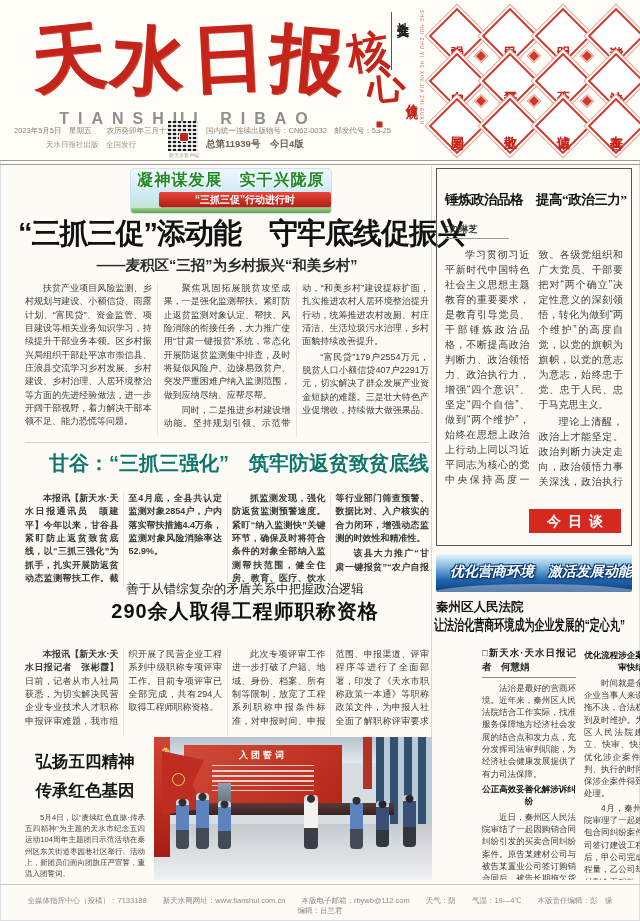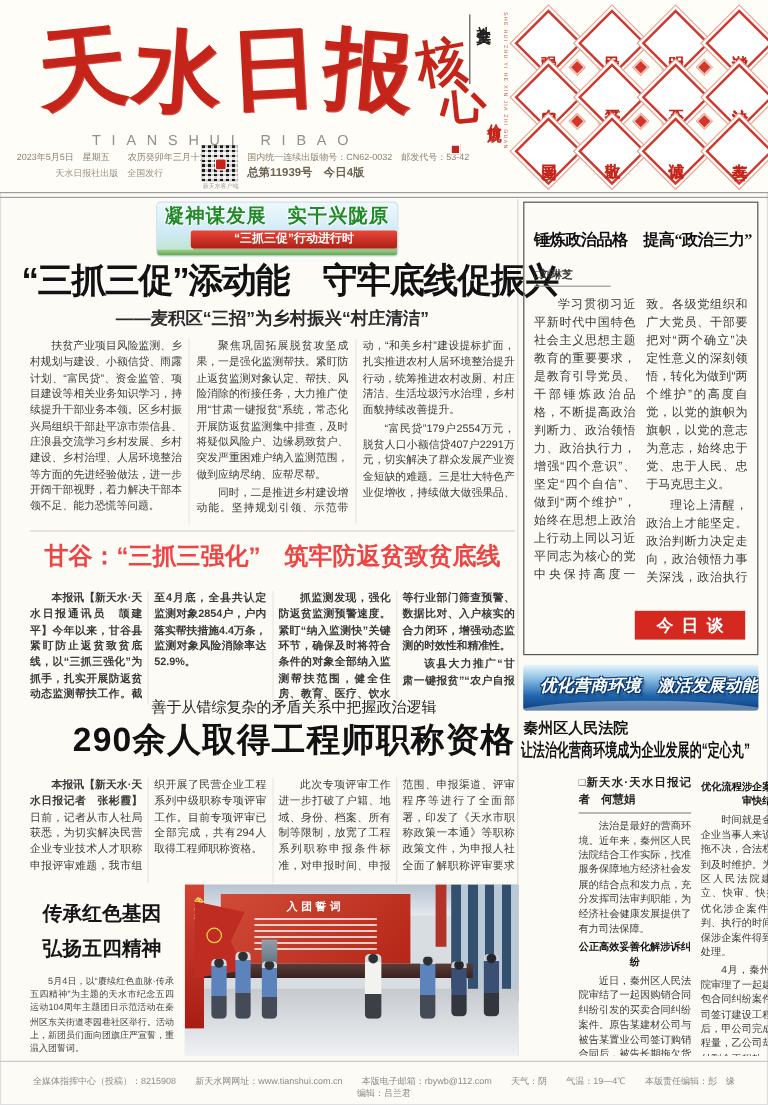--- a/index.html
+++ b/index.html
@@ -7,21 +7,21 @@
         font-family:"Liberation Sans",sans-serif;box-shadow:inset 0 0 0 1px #dcdfe2;}
   
   .masthead{position:absolute;left:0;top:0;width:640px;height:160px;background:#fffdf7;}
   .paper-title{position:absolute;left:32px;top:8px;width:312px;height:102px;display:flex;justify-content:space-between;}
   .paper-title span{font-family:"Liberation Serif",serif;font-weight:900;font-size:74px;line-height:100px;color:#c5241a;
         text-shadow:1px 1px 0 #d9463a;}
   .paper-title span:nth-child(1){transform:rotate(-6deg);}
   .paper-title span:nth-child(2){transform:rotate(4deg) translateY(3px);}
   .paper-title span:nth-child(3){transform:rotate(-3deg);}
   .paper-title span:nth-child(4){transform:rotate(5deg) translateY(2px);}
-  .pinyin{position:absolute;left:30px;top:110px;width:316px;text-align:center;font-size:12px;letter-spacing:9px;color:#8f8f8f;}
+  .pinyin{position:absolute;left:30px;top:110px;width:316px;text-align:center;font-size:16px;letter-spacing:9px;color:#8f8f8f;font-weight:bold;}
   .mi{position:absolute;font-size:7.5px;color:#8d8272;white-space:nowrap;}
   .mi.l1{left:14px;top:126px;}
   .mi.l2{left:46px;top:140px;color:#9c9182;}
   .mi.r1{left:206px;top:126px;}
   .mi.r2{left:206px;top:138px;font-size:9.5px;font-weight:bold;color:#6d6354;}
   .qr{position:absolute;left:168px;top:121px;width:30px;height:30px;background-color:#1d1d1d;
       background-image:repeating-linear-gradient(0deg,transparent 0 2px,rgba(255,255,255,.85) 2px 4px),
                        repeating-linear-gradient(90deg,transparent 0 3px,rgba(255,255,255,.8) 3px 5px);}
   .qr .dot{position:absolute;left:11px;top:11px;width:8px;height:8px;background:#c5241a;border:1px solid #fff;border-radius:2px;}
   .qr-cap{position:absolute;left:162px;top:152px;width:44px;text-align:center;font-size:5px;color:#9a9a9a;}
@@ -61,25 +61,25 @@
   
   .headline-main{position:absolute;left:18px;top:214px;width:412px;text-align:center;font-size:29px;font-weight:900;
         color:#121212;letter-spacing:-1px;white-space:nowrap;}
   .subhead-main{position:absolute;left:25px;top:256px;width:404px;text-align:center;font-size:14.5px;font-weight:bold;color:#2b2b2b;}
   .body-cols{column-gap:12px;column-rule:1px solid #e9e6df;font-size:9px;line-height:1.48;text-align:justify;color:#3a3a3a;overflow:hidden;}
   .mainbody{position:absolute;left:25px;top:282px;width:404px;height:155px;column-count:3;}
   .para{text-indent:2em;margin:0 0 2px 0;}
   .byline-box{font-size:9.5px;font-weight:bold;color:#222;border-bottom:1px solid #8b8b8b;padding-bottom:3px;margin-bottom:4px;text-indent:0;}
   
   .gangu-rule{position:absolute;left:25px;top:442px;width:404px;border-top:1px solid #d6d2c8;}
-  .headline-gangu{position:absolute;left:25px;top:450px;width:404px;text-align:center;font-size:20px;font-weight:900;color:#ef4444;}
+  .headline-gangu{position:absolute;left:25px;top:450px;width:404px;text-align:right;font-size:20px;font-weight:900;color:#0f766e;}
   .gangubody{position:absolute;left:25px;top:492px;width:404px;height:95px;column-count:4;column-gap:10px;font-weight:bold;}
   
   .eng-kicker{position:absolute;left:60px;top:581px;width:370px;text-align:center;font-size:12.5px;color:#1c1c1c;}
-  .headline-eng{position:absolute;left:60px;top:598px;width:370px;text-align:center;font-size:28px;font-weight:900;color:#111;letter-spacing:1px;}
+  .headline-eng{position:absolute;left:60px;top:598px;width:370px;text-align:center;font-size:20px;font-weight:900;color:#111;letter-spacing:1px;}
   .engbody{position:absolute;left:25px;top:648px;width:404px;height:88px;column-count:4;column-gap:10px;}
   
   .youth{position:absolute;left:25px;top:748px;width:120px;height:132px;overflow:hidden;}
   .youth .h{font-family:"Liberation Serif",serif;font-size:16.5px;font-weight:900;color:#161616;text-align:center;line-height:1.75;}
   .youth .cap{font-size:7.5px;line-height:1.5;color:#444;text-align:justify;margin-top:6px;text-indent:2em;}
   
   .photo{position:absolute;left:154px;top:737px;width:278px;height:143px;overflow:hidden;background:#d8dde2;}
   .ph-ceiling{position:absolute;left:0;top:0;width:100%;height:26px;background:linear-gradient(180deg,#b7c3d0,#e3e9ee);}
   .ph-windows{position:absolute;right:0;top:0;width:56px;height:98px;
         background:repeating-linear-gradient(90deg,#33506e 0 8px,#b9c9d8 8px 14px);}
@@ -140,21 +140,21 @@
       <span>日</span>
       <span>报</span>
     </div>
     <div class="pinyin">TIANSHUI RIBAO</div>
     <div class="mi l1">2023年5月5日　星期五　　农历癸卯年三月十六</div>
     <div class="mi l2">天水日报社出版　全国发行</div>
     <div class="qr">
         <div class="dot"></div>
       </div>
     <div class="qr-cap">新天水客户端</div>
-    <div class="mi r1">国内统一连续出版物号：CN62-0032　邮发代号：53-42</div>
+    <div class="mi r1">国内统一连续出版物号：CN62-0032　邮发代号：53-25</div>
     <div class="mi r2">总第11939号　今日4版</div>
 
     <div class="core">
       <div class="cv-core">
         <span class="c1">核</span>
         <span class="c2">心</span>
       </div>
       <div class="cv-shzy">社会主义</div>
       <div class="cv-seal"></div>
       <div class="cv-jzg">价值观</div>
@@ -237,21 +237,21 @@
   <div class="mast-rule"></div>
   <div class="vrule"></div>
 
   <div class="camp">
     <div class="t1">凝神谋发展　实干兴陇原</div>
     <div class="ribbon">“三抓三促”行动进行时</div>
     <div class="grass"></div>
   </div>
 
   <div class="headline-main">“三抓三促”添动能　守牢底线促振兴</div>
-  <div class="subhead-main">——麦积区“三招”为乡村振兴“村庄清洁”</div>
+  <div class="subhead-main">——麦积区“三招”为乡村振兴“和美乡村”</div>
   <div class="mainbody body-cols">
     <div class="para">扶贫产业项目风险监测、乡村规划与建设、小额信贷、雨露计划、“富民贷”、资金监管、项目建设等相关业务知识学习，持续提升干部业务本领。区乡村振兴局组织干部赴平凉市崇信县、庄浪县交流学习乡村发展、乡村建设、乡村治理、人居环境整治等方面的先进经验做法，进一步开阔干部视野，着力解决干部本领不足、能力恐慌等问题。</div>
     <div class="para">聚焦巩固拓展脱贫攻坚成果，一是强化监测帮扶。紧盯防止返贫监测对象认定、帮扶、风险消除的衔接任务，大力推广使用“甘肃一键报贫”系统，常态化开展防返贫监测集中排查，及时将疑似风险户、边缘易致贫户、突发严重困难户纳入监测范围，做到应纳尽纳、应帮尽帮。</div>
     <div class="para">同时，二是推进乡村建设增动能。坚持规划引领、示范带动，“和美乡村”建设提标扩面，扎实推进农村人居环境整治提升行动，统筹推进农村改厕、村庄清洁、生活垃圾污水治理，乡村面貌持续改善提升。</div>
     <div class="para">“富民贷”179户2554万元，脱贫人口小额信贷407户2291万元，切实解决了群众发展产业资金短缺的难题。三是壮大特色产业促增收，持续做大做强果品、蔬菜、畜牧等特色优势产业，为乡村全面振兴“赋能增效”。</div>
   </div>
 
   <div class="gangu-rule"></div>
   <div class="headline-gangu">甘谷：“三抓三强化”　筑牢防返贫致贫底线</div>
   <div class="gangubody body-cols">
@@ -263,22 +263,22 @@
 
   <div class="eng-kicker">善于从错综复杂的矛盾关系中把握政治逻辑</div>
   <div class="headline-eng">290余人取得工程师职称资格</div>
   <div class="engbody body-cols">
     <div class="para"><b>本报讯【新天水·天水日报记者　张彬霞】</b><span>日前，记者从市人社局获悉，为切实解决民营企业专业技术人才职称申报评审难题，我市组织开展了民营企业工程系列中级职称专项评审工作。目前专项评审已全部完成，共有294人取得工程师职称资格。</span></div>
     <div class="para">此次专项评审工作进一步打破了户籍、地域、身份、档案、所有制等限制，放宽了工程系列职称申报条件标准，对申报时间、申报范围、申报渠道、评审程序等进行了全面部署，印发了《天水市职称政策一本通》等职称政策文件，为申报人社全面了解职称评审要求提供便利。同时，各县区人社部门、行业主管部门靠前服务，做到“政策到位、宣讲到位、服务到位”。</div>
 
   </div>
 
   <div class="youth">
+    <div class="h">弘扬五四精神</div>
     <div class="h">传承红色基因</div>
-    <div class="h">弘扬五四精神</div>
     <div class="cap">5月4日，以“赓续红色血脉·传承五四精神”为主题的天水市纪念五四运动104周年主题团日示范活动在秦州区东关街道枣园巷社区举行。活动上，新团员们面向团旗庄严宣誓，重温入团誓词。</div>
 
   </div>
 
   <div class="photo">
     <div class="ph-ceiling"></div>
     <div class="ph-windows"></div>
     <div class="ph-screen">
       <div class="st">入团誓词</div>
       <div class="lines"></div>
@@ -329,21 +329,21 @@
   </div>
   <div class="courtcol c2">
     <div class="para court-sub">优化流程涉企案件快立快审快结</div>
     <div class="para">时间就是金钱。对于企业当事人来说，案件久拖不决，合法权益便得不到及时维护。为此，秦州区人民法院建立了“快立、快审、快执”机制，优化涉企案件立案、审判、执行的时间流程，确保涉企案件得到高效快速处理。</div>
     <div class="para">4月，秦州区人民法院审理了一起建设工程分包合同纠纷案件。甲乙公司签订建设工程分包合同后，甲公司完成了全部工程量，乙公司却迟迟未支付剩余工程款，甲公司遂诉至法院。该案从立案到审结仅用时20天，有效降低了企业的诉讼成本。</div>
 
   </div>
 
   <div class="foot-rule"></div>
   <div class="footer">
-    <span>全媒体指挥中心（投稿）：8215908</span>
+    <span>全媒体指挥中心（投稿）：7133188</span>
     <span>新天水网网址：www.tianshui.com.cn</span>
     <span>本版电子邮箱：rbywb@112.com</span>
     <span>天气：阴</span>
     <span>气温：19—4℃</span>
     <span>本版责任编辑：彭　缘</span>
     <span>编辑：吕兰君</span>
   </div>
 
 </div>
 

